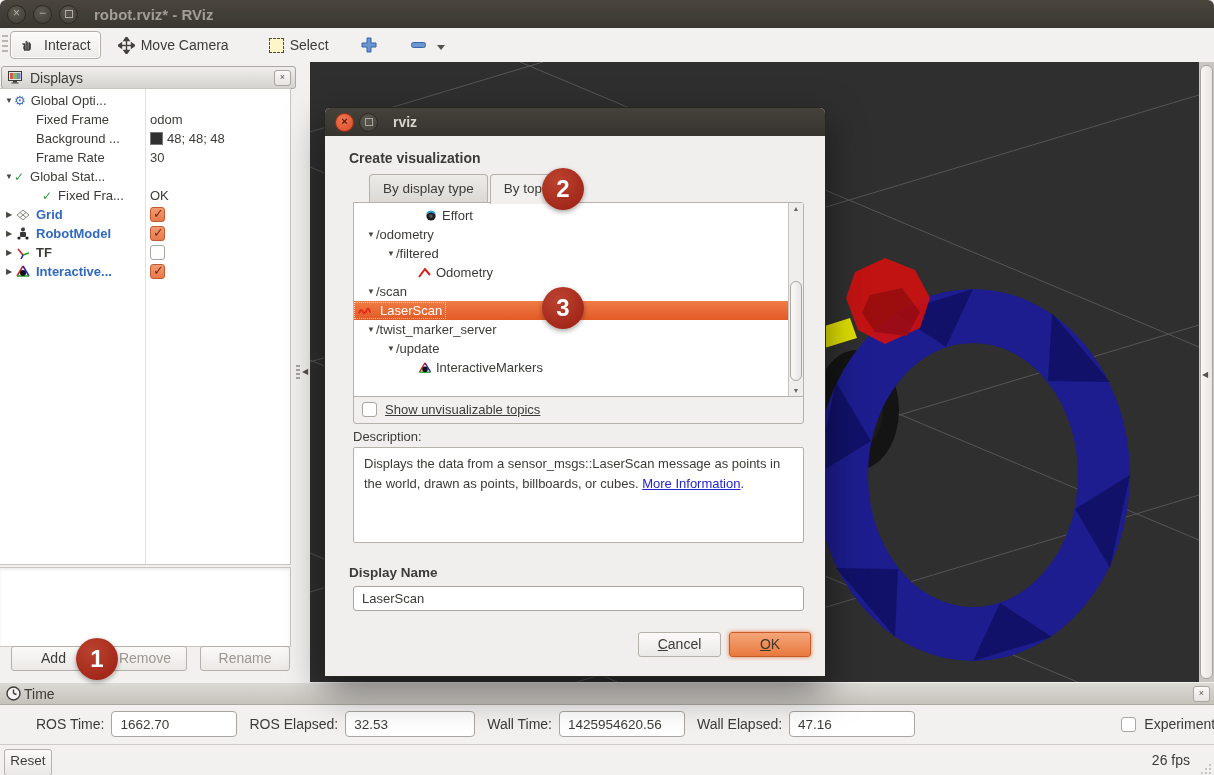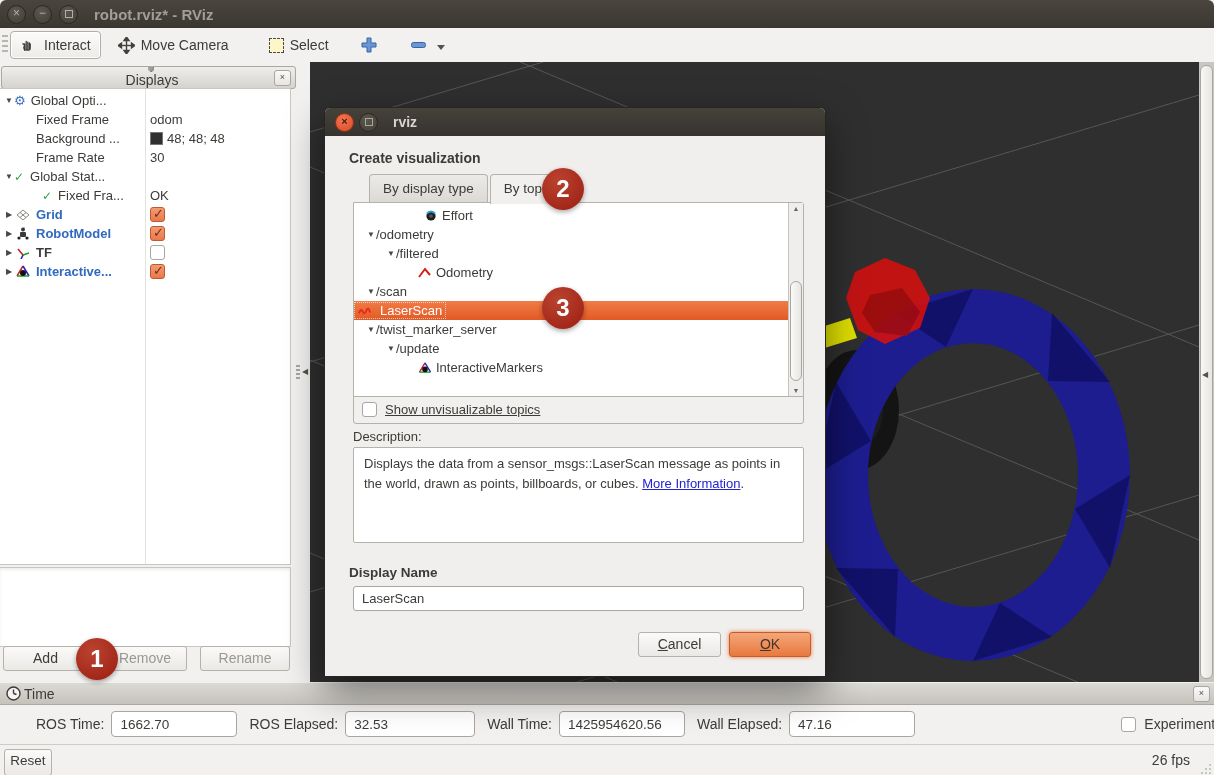--- a/index.html
+++ b/index.html
@@ -25,21 +25,21 @@
   .tool.active{border:1px solid #b2aea8;border-radius:4px;background:linear-gradient(#fcfbfa,#ecebe8);
     box-shadow:inset 0 0 0 1px #fff;margin-left:2px;}
   .sel-icon{width:13px;height:13px;background:#fdf6c9;border:1px dashed #4d4a44;}
   .caret-down{width:0;height:0;border-left:4px solid transparent;border-right:4px solid transparent;
     border-top:5px solid #55524b;margin-left:5px;margin-top:4px;}
 
   
   .dpanel{position:absolute;left:0;top:62px;width:295px;height:620px;background:#F2F1F0;}
   .phead{position:absolute;left:1px;top:4px;width:293px;height:21px;
     background:linear-gradient(#efeeec,#d5d3ce);border:1px solid #aba7a1;border-radius:3px;
-    display:flex;align-items:center;flex-direction:column;}
+    display:flex;align-items:center;}
   .phead .ptitle{margin-left:7px;font-size:14px;}
   .pclose{position:absolute;right:4px;top:3px;width:15px;height:14px;border:1px solid #a9a5a0;
     border-radius:3px;background:linear-gradient(#fbfaf9,#e7e5e1);font-size:9px;line-height:13px;
     text-align:center;color:#55524c;}
   .dtree{position:absolute;left:0;top:26px;width:290px;height:475px;background:#fff;
     border:1px solid #c9c6c1;border-left:none;}
   .coldiv{position:absolute;left:145px;top:0;bottom:0;width:1px;background:#e4e2de;}
   .drow{height:19px;display:flex;align-items:center;position:relative;}
   .dlab{display:flex;align-items:center;width:145px;overflow:hidden;white-space:nowrap;}
   .dval{position:absolute;left:150px;display:flex;align-items:center;gap:4px;white-space:nowrap;}
@@ -370,21 +370,21 @@
         </span>
         <span class="dval">
             <span class="cb checked"></span>
           </span>
       </div>
     </div>
 
     <div class="dblank"></div>
 
     <div class="dbtns">
-      <div class="btn" style="position:absolute;left:3px;top:0;width:85px"><span>Add</span></div>
+      <div class="btn" style="position:absolute;left:11px;top:0;width:85px"><span>Add</span></div>
       <div class="btn disabled" style="position:absolute;left:103px;top:0;width:84px"><span>Remove</span></div>
       <div class="btn disabled" style="position:absolute;left:200px;top:0;width:90px"><span>Rename</span></div>
     </div>
   </div>
 
   <div class="dialog">
     <div class="dlg-title">
       <div class="dlg-close">×</div>
       <div class="dlg-max"><span class="sq"></span></div>
       <div class="dlg-titletext">rviz</div>

